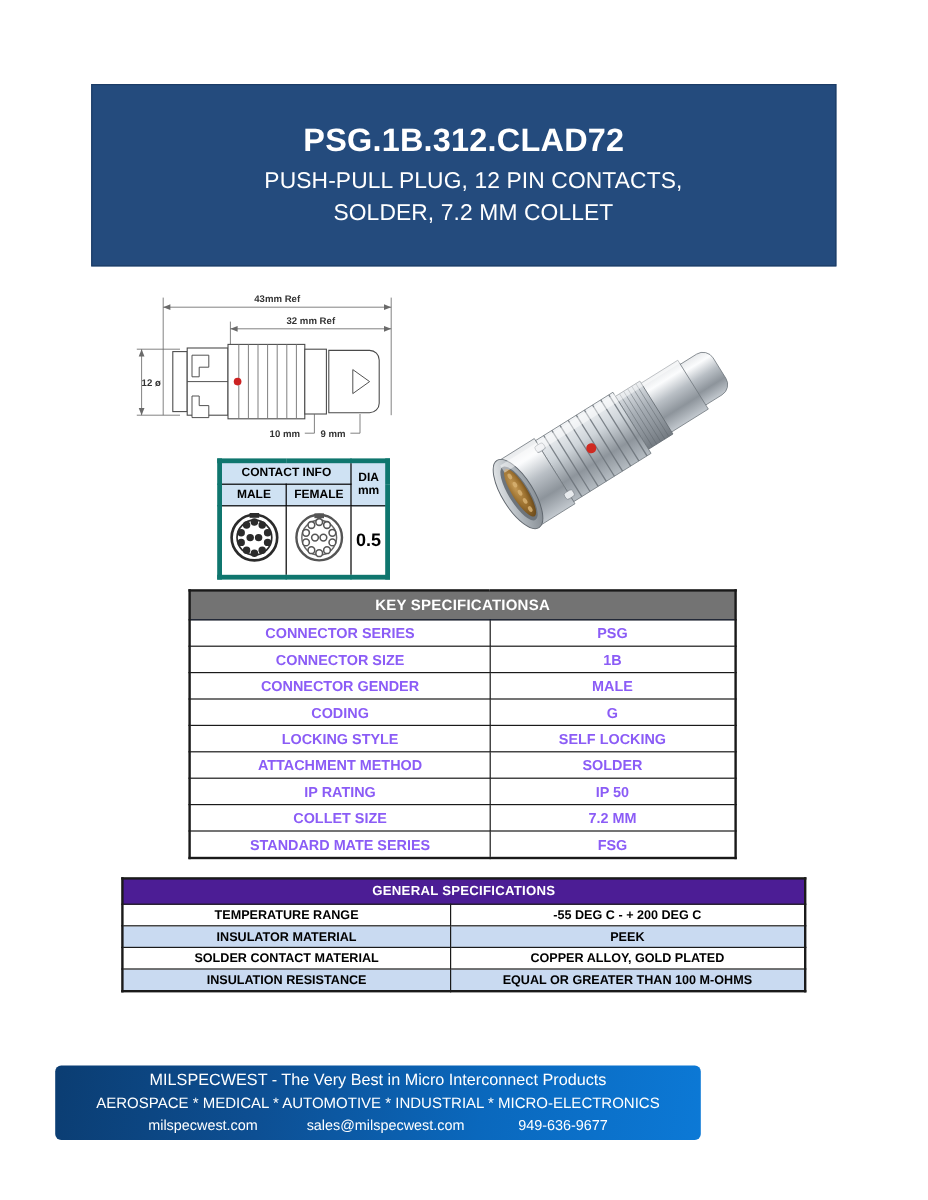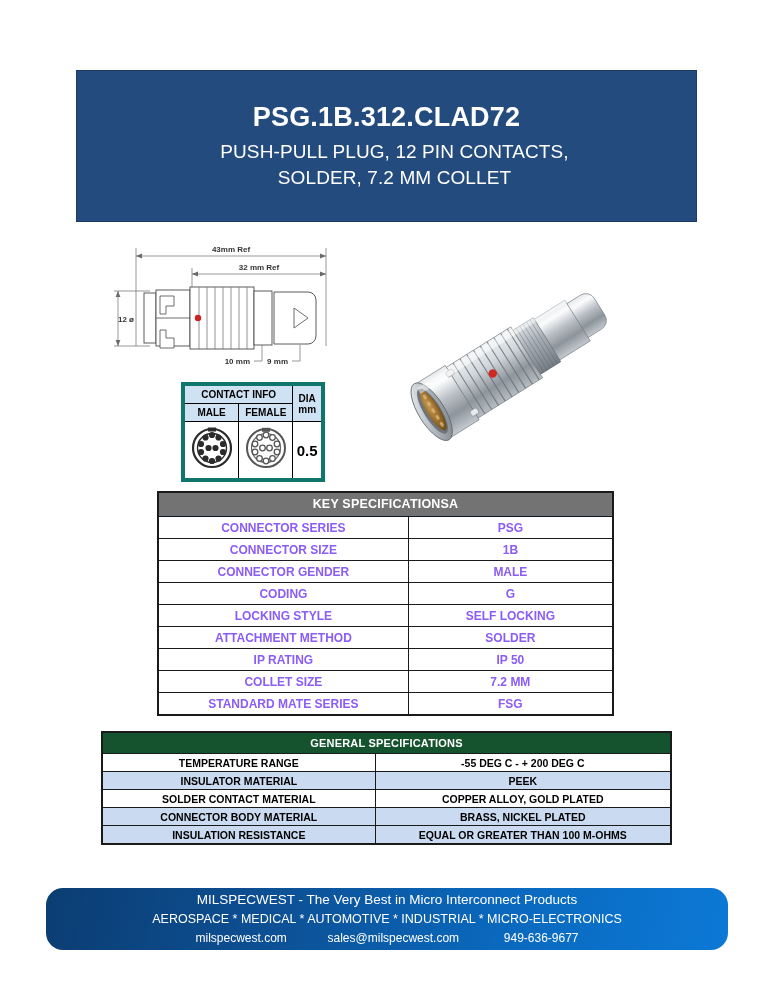--- a/index.html
+++ b/index.html
@@ -137,21 +137,21 @@
   .gen-spec-table {
     position: absolute;
     left: 101px;
     top: 731px;
     width: 571px;
     border-collapse: collapse;
     border: 2px solid #1a1a1a;
     background: #ffffff;
   }
   .gen-spec-table th {
-    background: #14532d;
+    background: #4c1d95;
     color: #ffffff;
     font-size: 11px;
     font-weight: bold;
     letter-spacing: .2px;
     padding: 4px 0 4px 0;
     border: 1px solid #1a1a1a;
     text-align: center;
     margin-left: 36px;
   }
   .gen-spec-table td {
@@ -165,23 +165,23 @@
   }
   .gen-spec-table tr.alt td { background: #c9daf1; }
   .gen-spec-table td.label-col { width: 48%; }
   .gen-spec-table td.value-col { width: 52%; }
 
   
   .footer-banner {
     position: absolute;
     left: 46px;
     top: 888px;
-    width: 682px;
+    width: 538px;
     height: 62px;
-    border-radius: 17px;
+    border-radius: 5px;
     background: linear-gradient(100deg, #0b3d72 0%, #0d4f93 32%, #0a68bd 66%, #0c79d6 100%);
     display: flex;
     flex-direction: column;
     align-items: center;
     justify-content: center;
     color: #ffffff;
     text-align: center;
   }
   .footer-line1 { font-size: 13.5px; line-height: 1.5; }
   .footer-line2 { font-size: 12.5px; line-height: 1.5; }
@@ -470,24 +470,20 @@
   </tr>
   <tr class="alt">
     <td class="label-col">INSULATOR MATERIAL</td>
     <td class="value-col">PEEK</td>
   </tr>
   <tr>
     <td class="label-col">SOLDER CONTACT MATERIAL</td>
     <td class="value-col">COPPER ALLOY,  GOLD PLATED</td>
   </tr>
   <tr class="alt">
-    <td class="label-col">CONNECTOR BODY MATERIAL</td>
-    <td class="value-col">BRASS,   NICKEL PLATED</td>
-  </tr>
-  <tr class="alt">
     <td class="label-col">INSULATION RESISTANCE</td>
     <td class="value-col">EQUAL OR GREATER THAN 100 M-OHMS</td>
   </tr>
 </tbody>
   </table>
 
 <div class="footer-banner">
   <div class="footer-line1">MILSPECWEST   -  The Very Best in Micro Interconnect Products</div>
   <div class="footer-line2">AEROSPACE   *   MEDICAL   *   AUTOMOTIVE   *   INDUSTRIAL   *   MICRO-ELECTRONICS</div>
   <div class="footer-line3">

